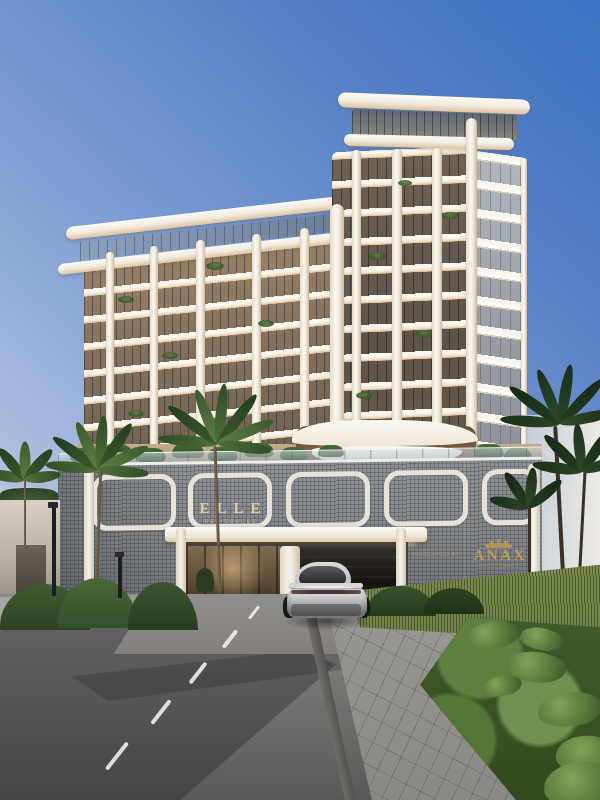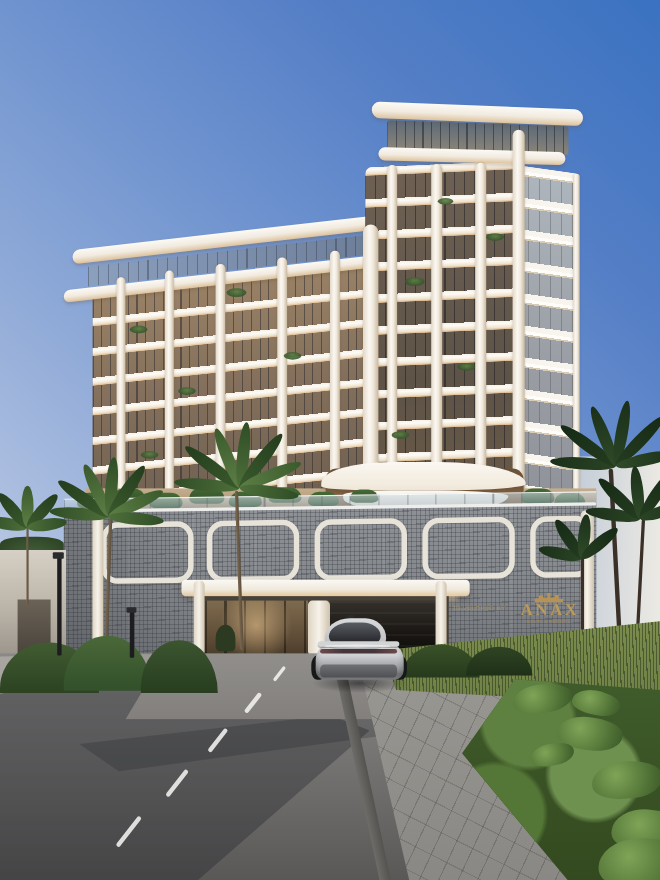--- a/index.html
+++ b/index.html
@@ -188,20 +188,24 @@
     <div class="frame" style="left:34px;top:10px;width:84px;height:56px;"></div>
     <div class="frame" style="left:130px;top:10px;width:84px;height:56px;"></div>
     <div class="frame" style="left:228px;top:10px;width:84px;height:56px;"></div>
     <div class="frame" style="left:326px;top:10px;width:84px;height:56px;"></div>
     <div class="frame" style="left:424px;top:10px;width:56px;height:56px;"></div>
   </div>
   <div class="abs" style="left:58px;top:460px;width:484px;height:3px;background:#edeeec;border-radius:2px;transform:skewY(-0.8deg);"></div>
   <div class="ppier" style="left:84px;top:468px;width:10px;height:128px;"></div>
   <div class="ppier" style="left:528px;top:464px;width:12px;height:134px;"></div>
 
+  <div class="abs" style="left:190px;top:500px;width:80px;">
+    <div class="elle-brand">ELLE</div>
+    <div class="elle-sub">RESIDENCES</div>
+  </div>
 
   <div class="canopy" style="left:165px;top:527px;width:262px;height:15px;"></div>
   <div class="glow" style="left:176px;top:541px;width:240px;height:5px;"></div>
   <div class="abs" style="left:176px;top:542px;width:232px;height:54px;background:#474239;"></div>
   <div class="lobby" style="left:186px;top:546px;width:94px;height:50px;">
     <div class="abs" style="left:10px;top:22px;width:18px;height:24px;background:#2c3a22;border-radius:50% 50% 20% 20%;"></div>
   </div>
   <div class="ppier" style="left:280px;top:546px;width:20px;height:50px;"></div>
   <div class="garage" style="left:300px;top:546px;width:96px;height:50px;"></div>
   <div class="ppier" style="left:176px;top:528px;width:10px;height:68px;"></div>

